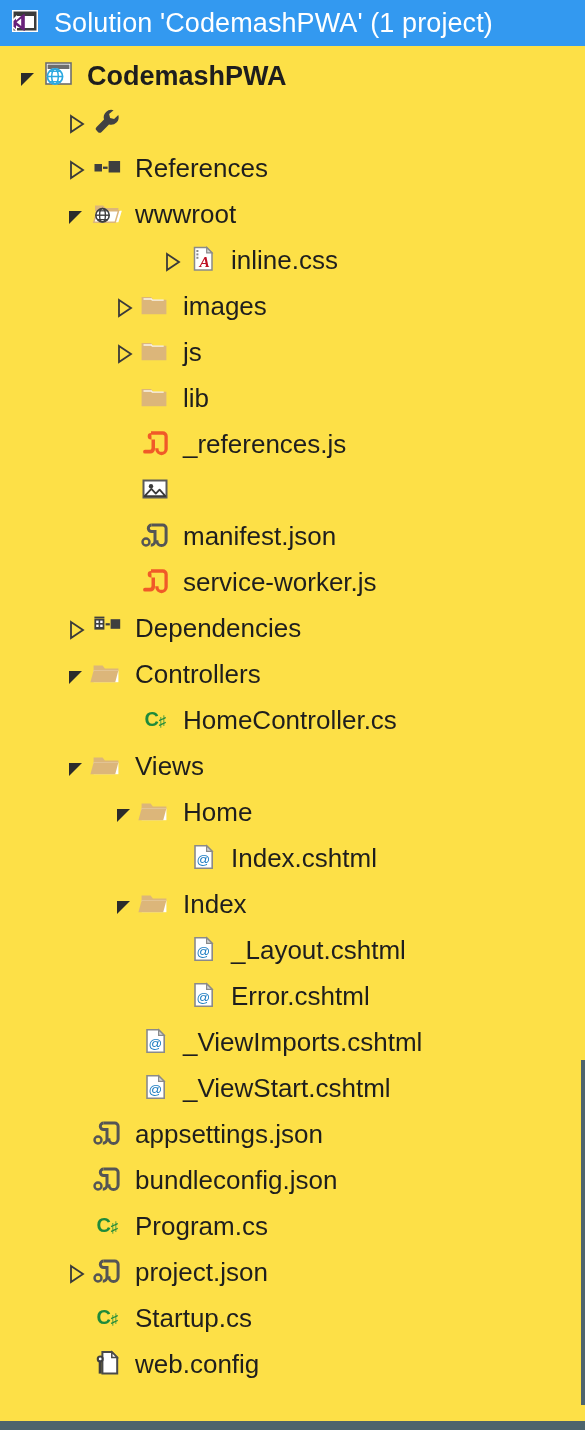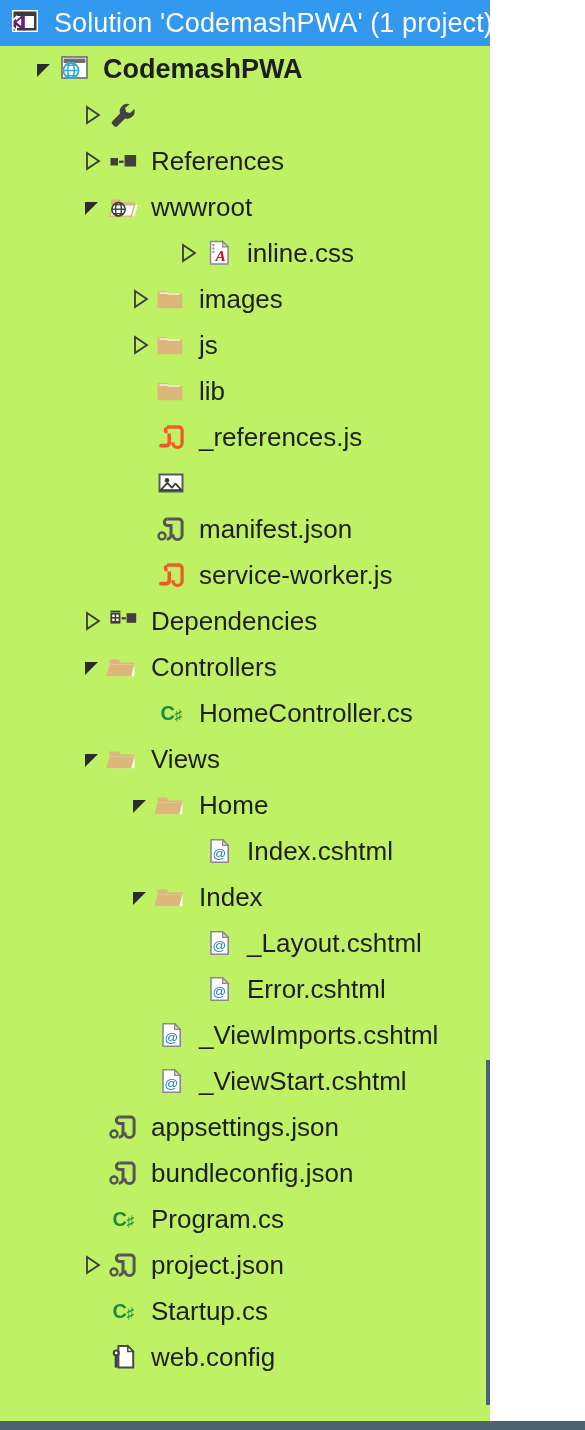--- a/index.html
+++ b/index.html
@@ -10,24 +10,24 @@
     width: 585px;
     height: 1430px;
     font-family: "Liberation Sans", sans-serif;
     -webkit-font-smoothing: antialiased;
     position: relative;
     overflow: hidden;
   }
 
   
   #solution-explorer {
-    width: 490px;
+    width: 585px;
     height: 1430px;
     position: relative;
-    background: #bef264;
+    background: #fde047;
     box-sizing: border-box;
   }
 
   
   #panel-right-border {
     position: absolute;
     right: 0px;
     top: 1060px;
     width: 4px;
     height: 345px;
@@ -56,24 +56,23 @@
     font-size: 27px;
     letter-spacing: 0.1px;
     margin-left: 12px;
     white-space: nowrap;
   }
 
   
   .row {
     height: 46px;
     display: flex;
-    align-items: center;
+    align-items: flex-end;
     white-space: nowrap;
     box-sizing: border-box;
-    padding-left: 16px;
   }
   .row .label {
     font-size: 26px;
     color: #1e1e1e;
     margin-left: 11px;
     white-space: nowrap;
   }
   .row.bold .label {
     font-weight: bold;
     font-size: 27px;

